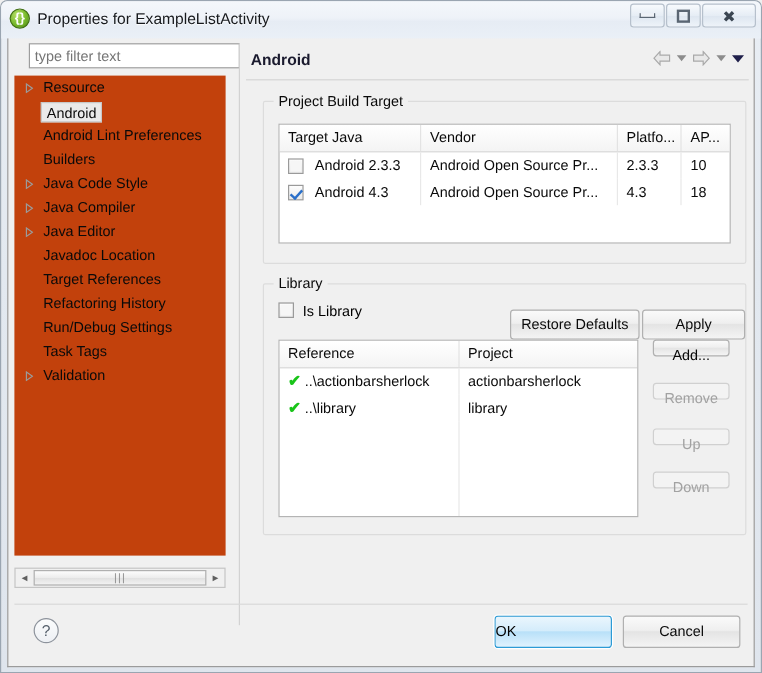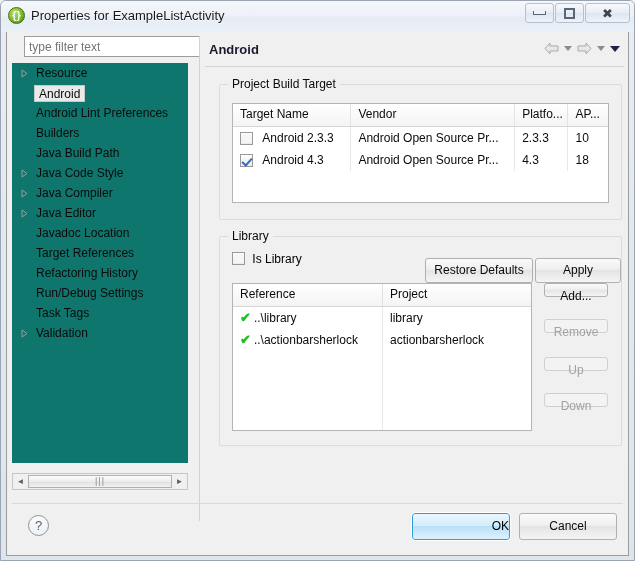--- a/index.html
+++ b/index.html
@@ -62,21 +62,21 @@
     position:absolute;left:5px;top:4px;width:182px;height:455px;
   }
   .filter-input{
     position:absolute;left:12px;top:0;width:176px;height:21px;
     border:1px solid #9d9d9d;background:#ffffff;box-sizing:border-box;
     padding:2px 4px;font-size:12px;color:#808080;
     font-family:"Liberation Sans",sans-serif;
   }
   .tree{
     position:absolute;left:0;top:27px;width:176px;height:400px;
-    background:#0f766e;overflow:hidden;
+    background:#c2410c;overflow:hidden;
   }
   .tree-item{
     position:relative;height:20px;line-height:20px;
     padding-left:24px;font-size:12px;color:#0a0a0a;white-space:nowrap;
   }
   .tri{
     position:absolute;left:9px;top:6px;
     width:7px;height:9px;
   }
   .tri svg{display:block;}
@@ -203,21 +203,21 @@
   .help-icon{
     position:absolute;left:16px;top:11px;width:21px;height:21px;
     border-radius:50%;border:1px solid #8d939c;box-sizing:border-box;
     color:#56606c;font-size:13px;line-height:19px;text-align:center;
     background:linear-gradient(to bottom,#fbfcfd,#edf0f4);
   }
   #btn-ok{
     position:absolute;right:113px;top:9px;width:98px;height:27px;line-height:25px;
     background:linear-gradient(to bottom,#eaf6fd 0%,#d4ecfb 47%,#b8e0f8 50%,#dff2fe 100%);
     border:1px solid #2c9bd6;border-radius:3px;box-sizing:border-box;
-    outline:1px solid #ffffff;font-size:12px;text-align:right;
+    outline:1px solid #ffffff;font-size:12px;text-align:left;
   }
   #btn-cancel{
     position:absolute;right:6px;top:9px;width:98px;height:27px;line-height:25px;
   }
 </style>
 </head>
 <body>
 
 <div class="window">
 
@@ -254,23 +254,20 @@
         <div class="tree-item selected">
           <span class="lbl">Android</span>
         </div>
         <div class="tree-item">
           <span class="lbl">Android Lint Preferences</span>
         </div>
         <div class="tree-item">
           <span class="lbl">Builders</span>
         </div>
         <div class="tree-item">
-          <span class="lbl">Java Build Path</span>
-        </div>
-        <div class="tree-item">
           <span class="tri">
               <svg width="7" height="9" viewBox="0 0 7 9">
                 <polygon points="1,1 6,4.5 1,8" fill="none" stroke="#9b9b9b" stroke-width="1"></polygon>
               </svg>
             </span>
           <span class="lbl">Java Code Style</span>
         </div>
         <div class="tree-item">
           <span class="tri">
               <svg width="7" height="9" viewBox="0 0 7 9">
@@ -344,21 +341,21 @@
           <span class="chev"></span>
           <span class="chev dark"></span>
         </div>
       </div>
 
       <div class="group" id="group-build">
         <span class="group-title">Project Build Target</span>
 
         <div class="table" id="tbl-target">
           <div class="thead">
-            <div class="th" style="width:120px">Target Name</div>
+            <div class="th" style="width:120px">Target Java</div>
             <div class="th" style="width:166px">Vendor</div>
             <div class="th" style="width:54px">Platfo...</div>
             <div class="th" style="width:40px;border-right:none">AP...</div>
           </div>
           <div class="tbody">
             <div class="tr">
               <div class="td sep" style="width:120px">
                 <span class="chk"><i></i></span>
                 <span style="margin-left:6px">Android 2.3.3</span>
               </div>
@@ -388,29 +385,29 @@
         </div>
 
         <div class="table" id="tbl-ref">
           <div class="thead">
             <div class="th" style="width:150px">Reference</div>
             <div class="th" style="width:148px;border-right:none">Project</div>
           </div>
           <div class="tbody">
             <div class="tr">
               <div class="td sep" style="width:150px">
+                <span class="check-green">✔</span><span>..\actionbarsherlock</span>
+              </div>
+              <div class="td" style="width:148px">actionbarsherlock</div>
+            </div>
+            <div class="tr">
+              <div class="td sep" style="width:150px">
                 <span class="check-green">✔</span><span>..\library</span>
               </div>
               <div class="td" style="width:148px">library</div>
-            </div>
-            <div class="tr">
-              <div class="td sep" style="width:150px">
-                <span class="check-green">✔</span><span>..\actionbarsherlock</span>
-              </div>
-              <div class="td" style="width:148px">actionbarsherlock</div>
             </div>
             <div class="tr" style="height:100px">
               <div class="td sep" style="width:150px;height:100px"></div>
               <div class="td" style="width:148px;height:100px"></div>
             </div>
           </div>
         </div>
 
         <div class="btn sidebtn" id="btn-add">Add...</div>
         <div class="btn sidebtn disabled" id="btn-remove">Remove</div>

